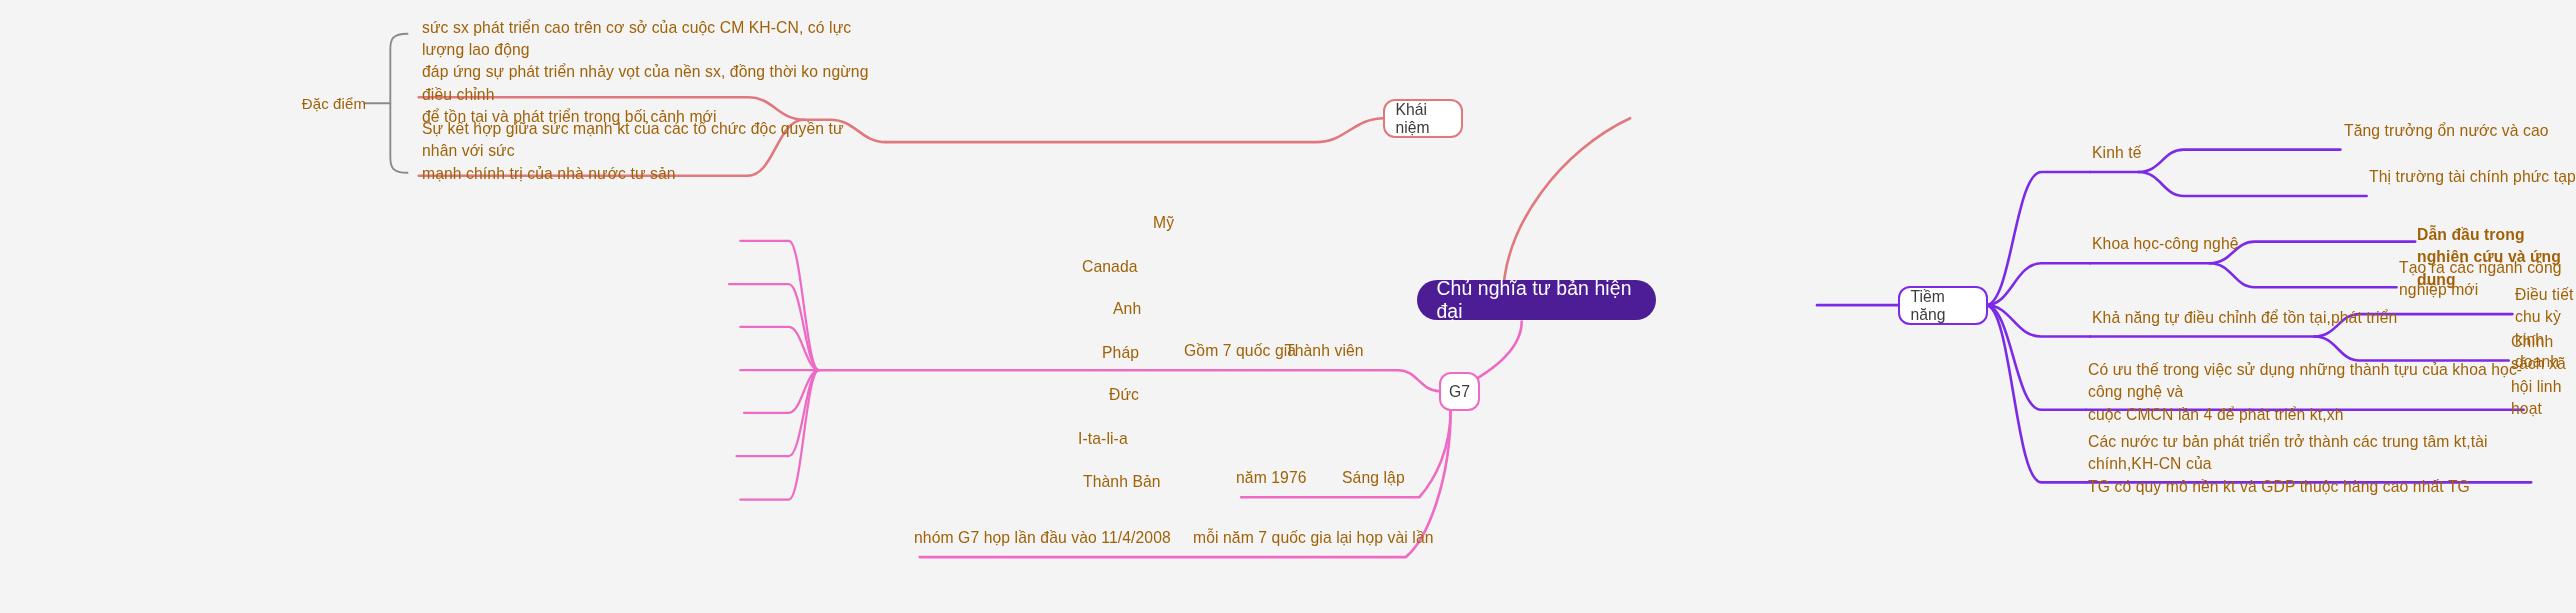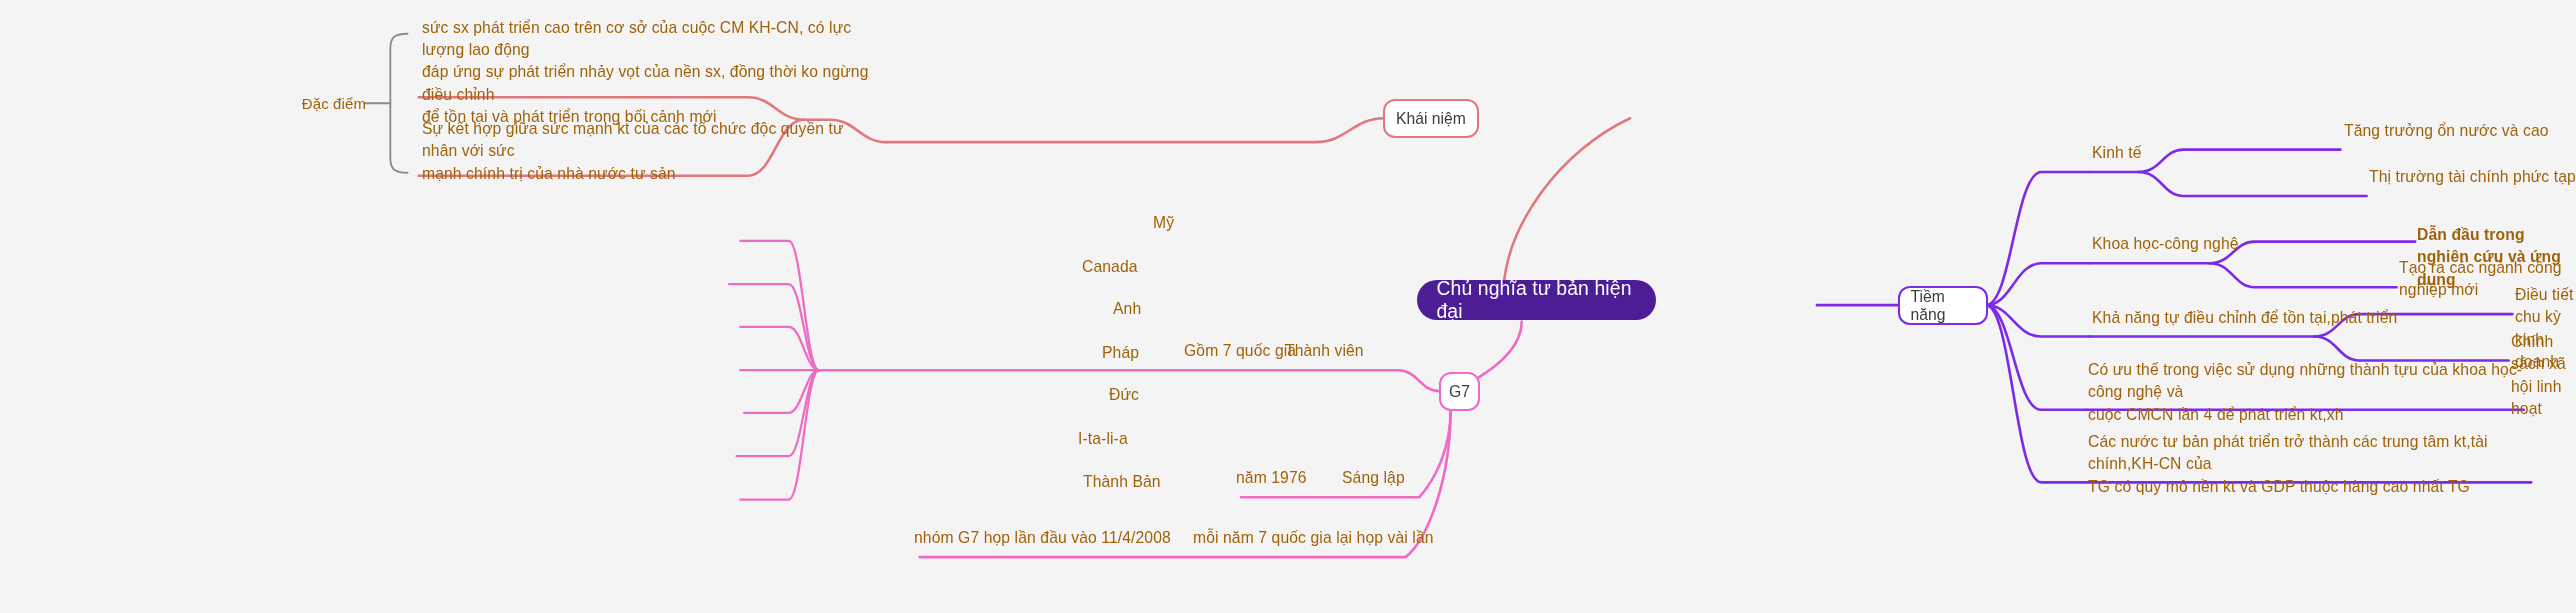--- a/index.html
+++ b/index.html
@@ -104,21 +104,21 @@
       <path d="M3095,450 C3125,450 3128,482 3155,482 L3355,482" stroke="#7d2ae8" stroke-width="3.5"></path>
 
       <path d="M2790,548 L3375,548" stroke="#7d2ae8" stroke-width="3.5"></path>
       <path d="M2790,645 L3385,645" stroke="#7d2ae8" stroke-width="3.5"></path>
 
     </g>
   </svg>
 
   <div id="root" style="left:1417px;top:280px;width:239px;height:40px;">Chủ nghĩa tư bản hiện đại</div>
 
-  <div class="pill coral" style="left:1383px;top:99px;width:96px;height:39px;">Khái niệm</div>
+  <div class="pill coral" style="left:1383px;top:99px;width:80px;height:39px;">Khái niệm</div>
 
 
   <div class="lbl sm" style="left:284px;top:93px;width:82px;text-align:right;">Đặc điểm</div>
 
   <div class="lbl" style="left:422px;top:16.5px;width:464px;">sức sx phát triển cao trên cơ sở của cuộc CM KH-CN, có lực lượng lao động
 đáp ứng sự phát triển nhảy vọt của nền sx, đồng thời ko ngừng điều chỉnh
 để tồn tại và phát triển trong bối cảnh mới</div>
 
   <div class="lbl" style="left:422px;top:118px;width:449px;">Sự kết hợp giữa sức mạnh kt của các tổ chức độc quyền tư nhân với sức
 mạnh chính trị của nhà nước tư sản</div>

